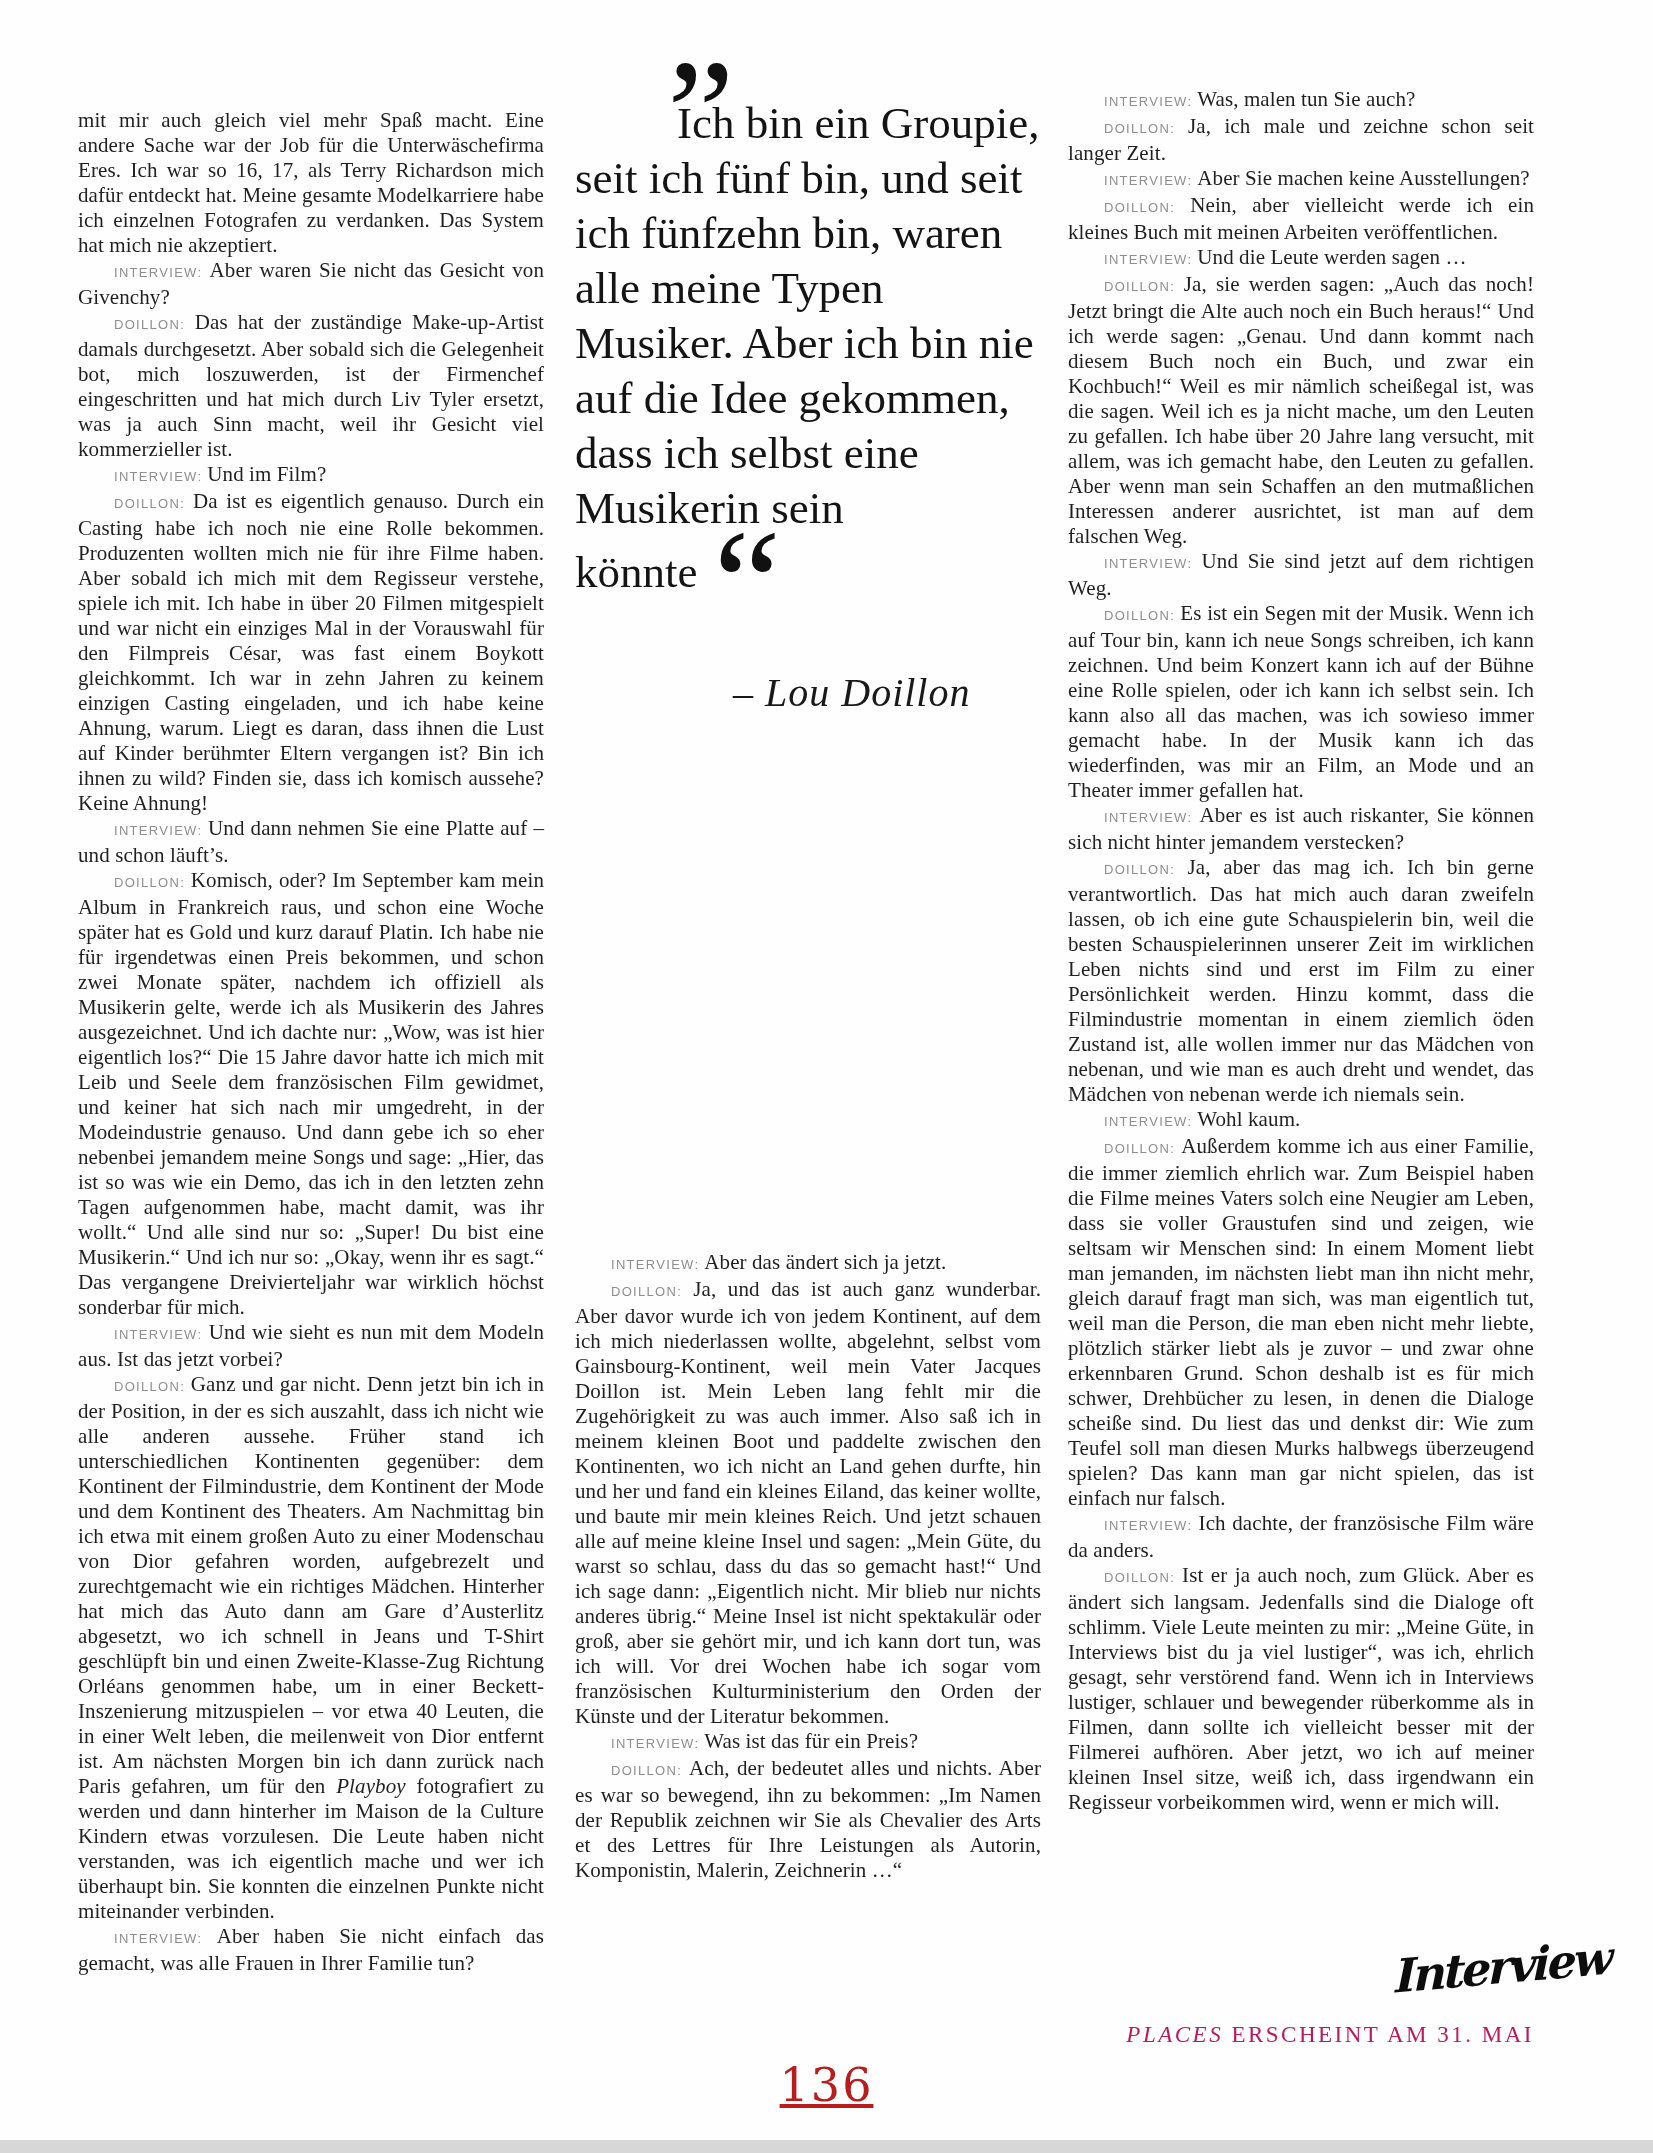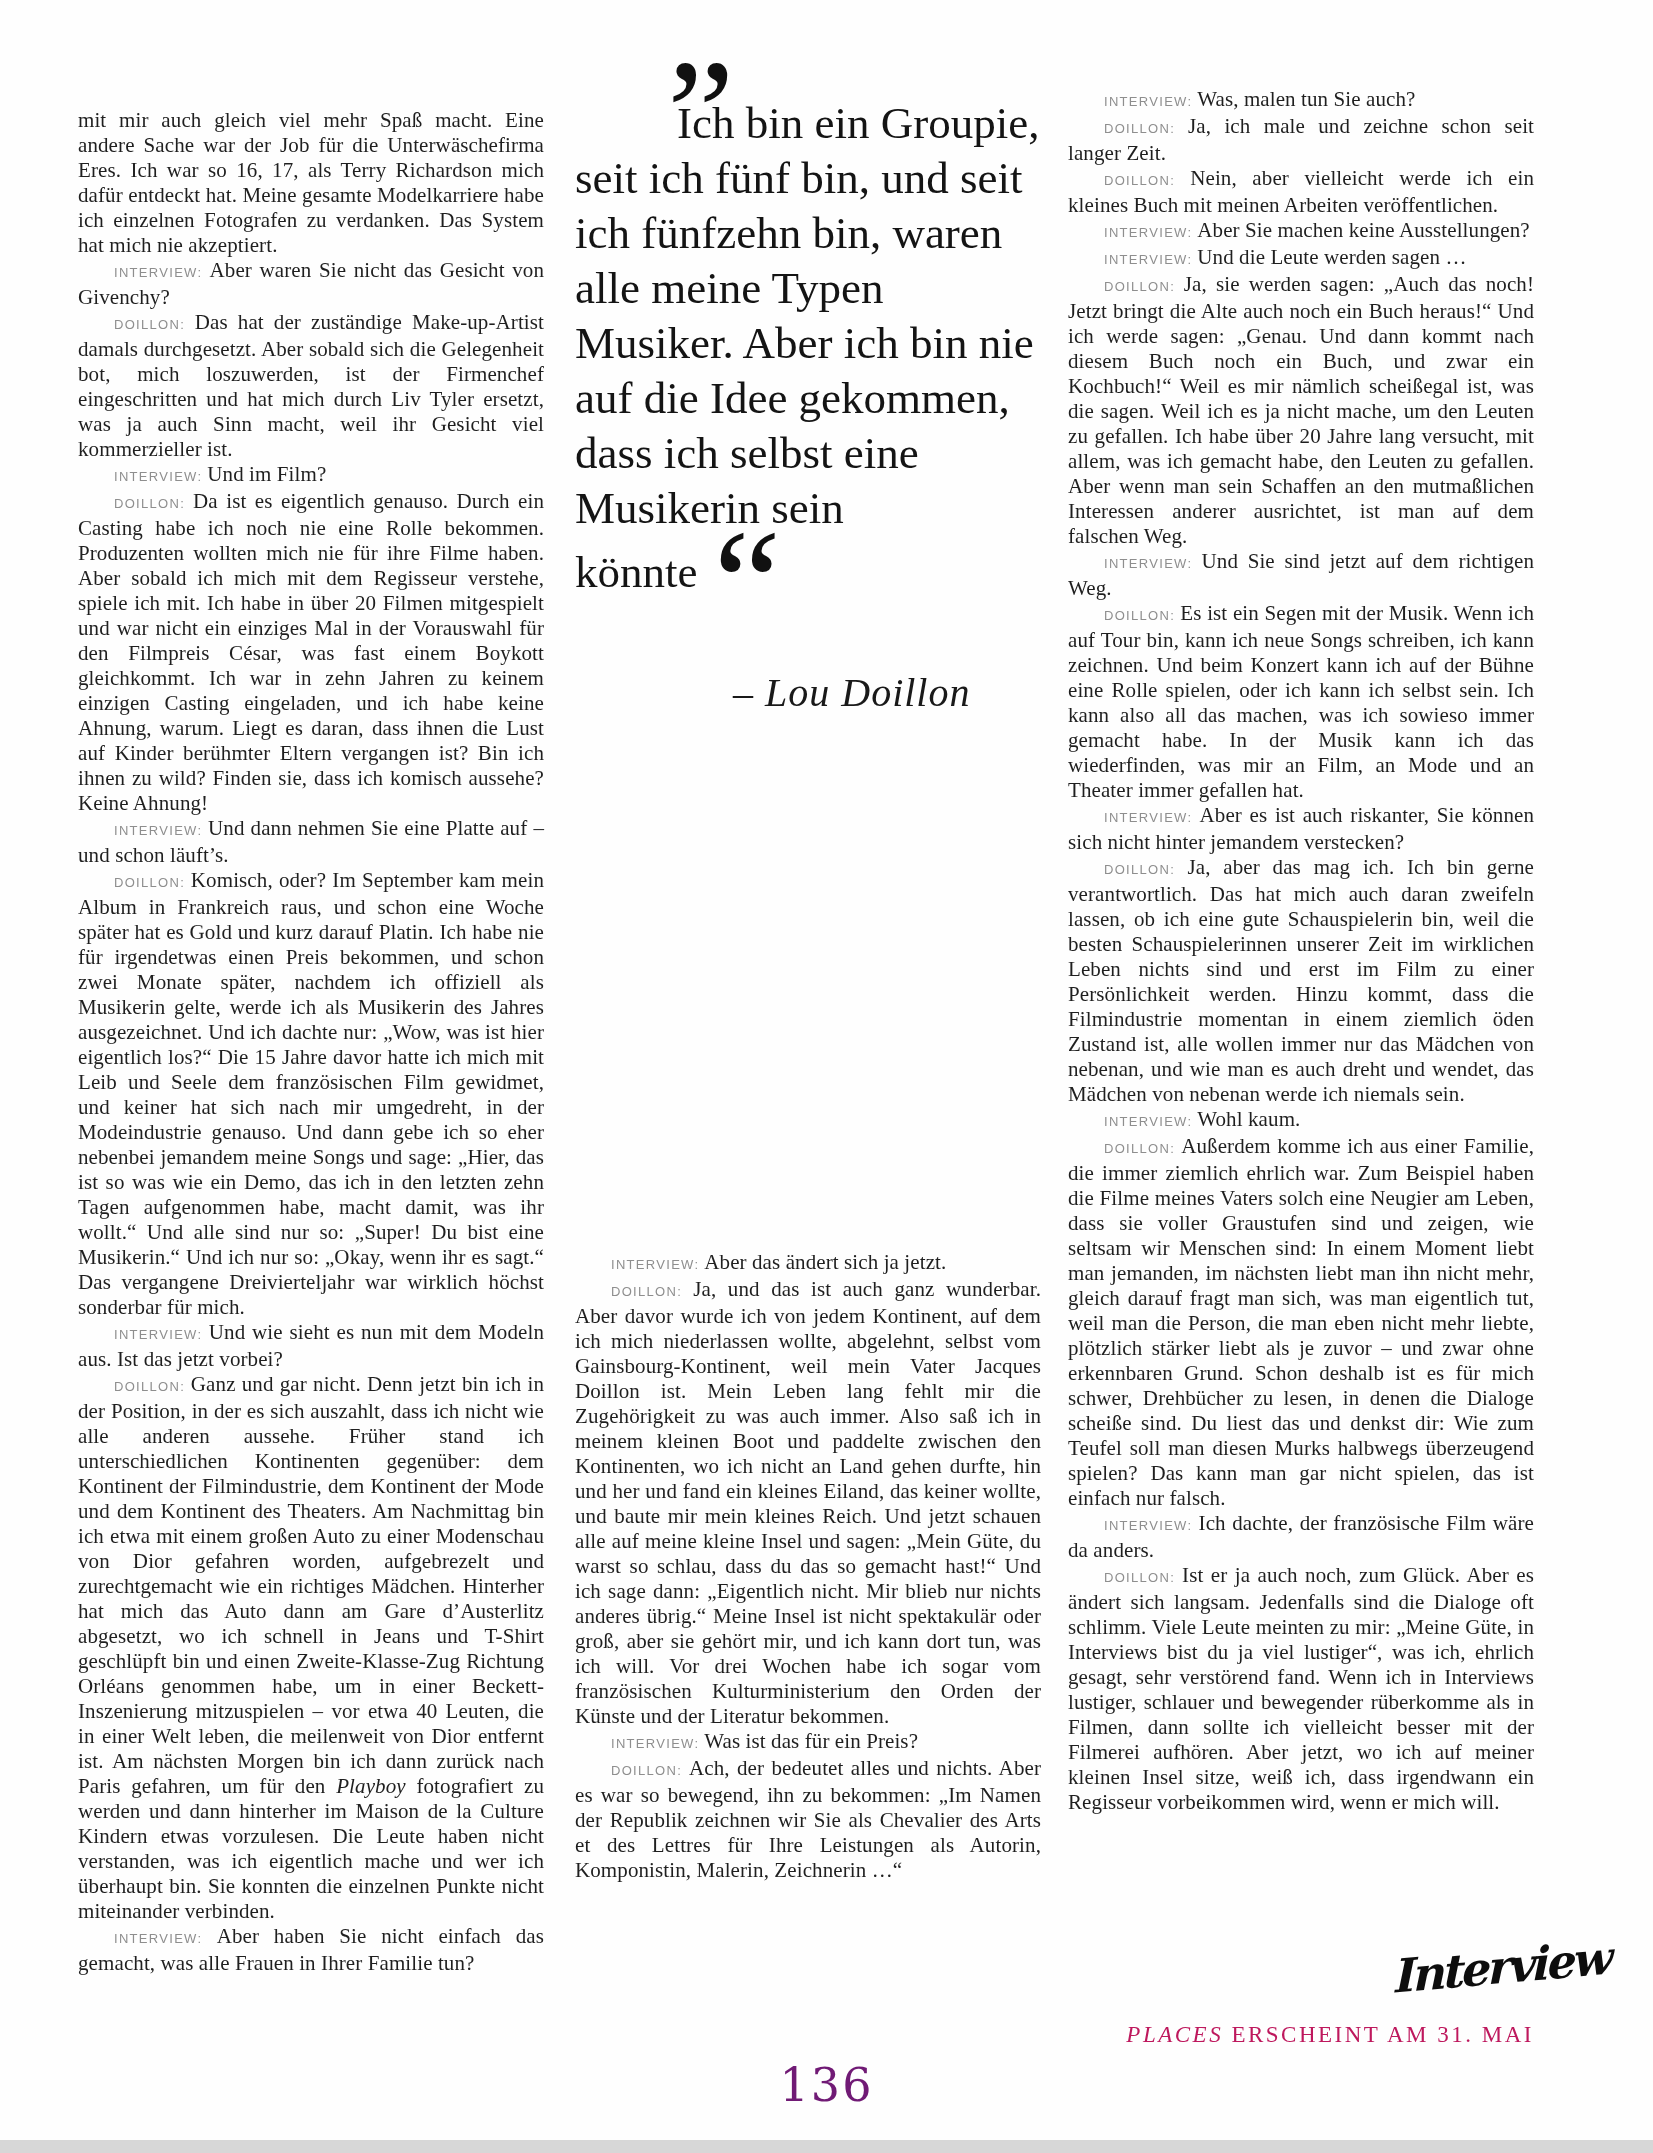--- a/index.html
+++ b/index.html
@@ -82,21 +82,22 @@
     white-space:nowrap;
     margin-top:10px;
   }
   #release-note .mag { font-style:italic; }
   #page-number {
     position:absolute; left:0; top:2058px; width:100%;
     text-align:center;
     font-family:"DejaVu Serif", serif;
     font-size:46px;
     letter-spacing:2px;
-    color:#701a75;
+    color:#b91c1c;
+    text-decoration:underline;
   }
   #bottom-bar {
     position:absolute; left:0; top:2140px; width:100%; height:13px;
     background:#d7d7d7;
   }
 </style>
 </head>
 <body>
 
 <div class="col" id="col-left">
@@ -122,22 +123,22 @@
 <div class="col" id="col-mid">
     <p><span class="sp">INTERVIEW: </span><span>Aber das ändert sich ja jetzt.</span></p>
     <p><span class="sp">DOILLON: </span><span>Ja, und das ist auch ganz wunderbar. Aber davor wurde ich von jedem Kontinent, auf dem ich mich niederlassen wollte, abgelehnt, selbst vom Gainsbourg-Kontinent, weil mein Vater Jacques Doillon ist. Mein Leben lang fehlt mir die Zugehörigkeit zu was auch immer. Also saß ich in meinem kleinen Boot und paddelte zwischen den Kontinenten, wo ich nicht an Land gehen durfte, hin und her und fand ein kleines Eiland, das keiner wollte, und baute mir mein kleines Reich. Und jetzt schauen alle auf meine kleine Insel und sagen: „Mein Güte, du warst so schlau, dass du das so gemacht hast!“ Und ich sage dann: „Eigentlich nicht. Mir blieb nur nichts anderes übrig.“ Meine Insel ist nicht spektakulär oder groß, aber sie gehört mir, und ich kann dort tun, was ich will. Vor drei Wochen habe ich sogar vom französischen Kulturministerium den Orden der Künste und der Literatur bekommen.</span></p>
     <p><span class="sp">INTERVIEW: </span><span>Was ist das für ein Preis?</span></p>
     <p><span class="sp">DOILLON: </span><span>Ach, der bedeutet alles und nichts. Aber es war so bewegend, ihn zu bekommen: „Im Namen der Republik zeichnen wir Sie als Chevalier des Arts et des Lettres für Ihre Leistungen als Autorin, Komponistin, Malerin, Zeichnerin …“</span></p>
   </div>
 
 <div class="col" id="col-right">
     <p><span class="sp">INTERVIEW: </span><span>Was, malen tun Sie auch?</span></p>
     <p><span class="sp">DOILLON: </span><span>Ja, ich male und zeichne schon seit langer Zeit.</span></p>
+    <p><span class="sp">INTERVIEW: </span><span>Aber Sie machen keine Ausstellungen?</span></p>
     <p><span class="sp">DOILLON: </span><span>Nein, aber vielleicht werde ich ein kleines Buch mit meinen Arbeiten veröffentlichen.</span></p>
-    <p><span class="sp">INTERVIEW: </span><span>Aber Sie machen keine Ausstellungen?</span></p>
     <p><span class="sp">INTERVIEW: </span><span>Und die Leute werden sagen …</span></p>
     <p><span class="sp">DOILLON: </span><span>Ja, sie werden sagen: „Auch das noch! Jetzt bringt die Alte auch noch ein Buch heraus!“ Und ich werde sagen: „Genau. Und dann kommt nach diesem Buch noch ein Buch, und zwar ein Kochbuch!“ Weil es mir nämlich scheißegal ist, was die sagen. Weil ich es ja nicht mache, um den Leuten zu gefallen. Ich habe über 20 Jahre lang versucht, mit allem, was ich gemacht habe, den Leuten zu gefallen. Aber wenn man sein Schaffen an den mutmaßlichen Interessen anderer ausrichtet, ist man auf dem falschen Weg.</span></p>
     <p><span class="sp">INTERVIEW: </span><span>Und Sie sind jetzt auf dem richtigen Weg.</span></p>
     <p><span class="sp">DOILLON: </span><span>Es ist ein Segen mit der Musik. Wenn ich auf Tour bin, kann ich neue Songs schreiben, ich kann zeichnen. Und beim Konzert kann ich auf der Bühne eine Rolle spielen, oder ich kann ich selbst sein. Ich kann also all das machen, was ich sowieso immer gemacht habe. In der Musik kann ich das wiederfinden, was mir an Film, an Mode und an Theater immer gefallen hat.</span></p>
     <p><span class="sp">INTERVIEW: </span><span>Aber es ist auch riskanter, Sie können sich nicht hinter jemandem verstecken?</span></p>
     <p><span class="sp">DOILLON: </span><span>Ja, aber das mag ich. Ich bin gerne verantwortlich. Das hat mich auch daran zweifeln lassen, ob ich eine gute Schauspielerin bin, weil die besten Schauspielerinnen unserer Zeit im wirklichen Leben nichts sind und erst im Film zu einer Persönlichkeit werden. Hinzu kommt, dass die Filmindustrie momentan in einem ziemlich öden Zustand ist, alle wollen immer nur das Mädchen von nebenan, und wie man es auch dreht und wendet, das Mädchen von nebenan werde ich niemals sein.</span></p>
     <p><span class="sp">INTERVIEW: </span><span>Wohl kaum.</span></p>
     <p><span class="sp">DOILLON: </span><span>Außerdem komme ich aus einer Familie, die immer ziemlich ehrlich war. Zum Beispiel haben die Filme meines Vaters solch eine Neugier am Leben, dass sie voller Graustufen sind und zeigen, wie seltsam wir Menschen sind: In einem Moment liebt man jemanden, im nächsten liebt man ihn nicht mehr, gleich darauf fragt man sich, was man eigentlich tut, weil man die Person, die man eben nicht mehr liebte, plötzlich stärker liebt als je zuvor – und zwar ohne erkennbaren Grund. Schon deshalb ist es für mich schwer, Drehbücher zu lesen, in denen die Dialoge scheiße sind. Du liest das und denkst dir: Wie zum Teufel soll man diesen Murks halbwegs überzeugend spielen? Das kann man gar nicht spielen, das ist einfach nur falsch.</span></p>
     <p><span class="sp">INTERVIEW: </span><span>Ich dachte, der französische Film wäre da anders.</span></p>
     <p><span class="sp">DOILLON: </span><span>Ist er ja auch noch, zum Glück. Aber es ändert sich langsam. Jedenfalls sind die Dialoge oft schlimm. Viele Leute meinten zu mir: „Meine Güte, in Interviews bist du ja viel lustiger“, was ich, ehrlich gesagt, sehr verstörend fand. Wenn ich in Interviews lustiger, schlauer und bewegender rüberkomme als in Filmen, dann sollte ich vielleicht besser mit der Filmerei aufhören. Aber jetzt, wo ich auf meiner kleinen Insel sitze, weiß ich, dass irgendwann ein Regisseur vorbeikommen wird, wenn er mich will.</span></p>

